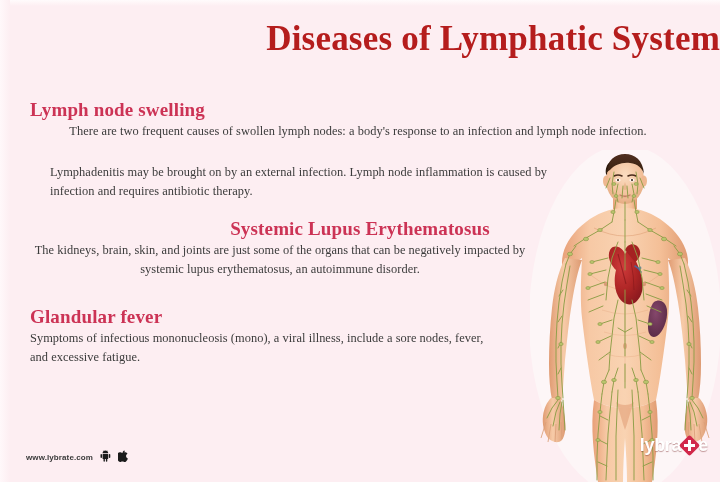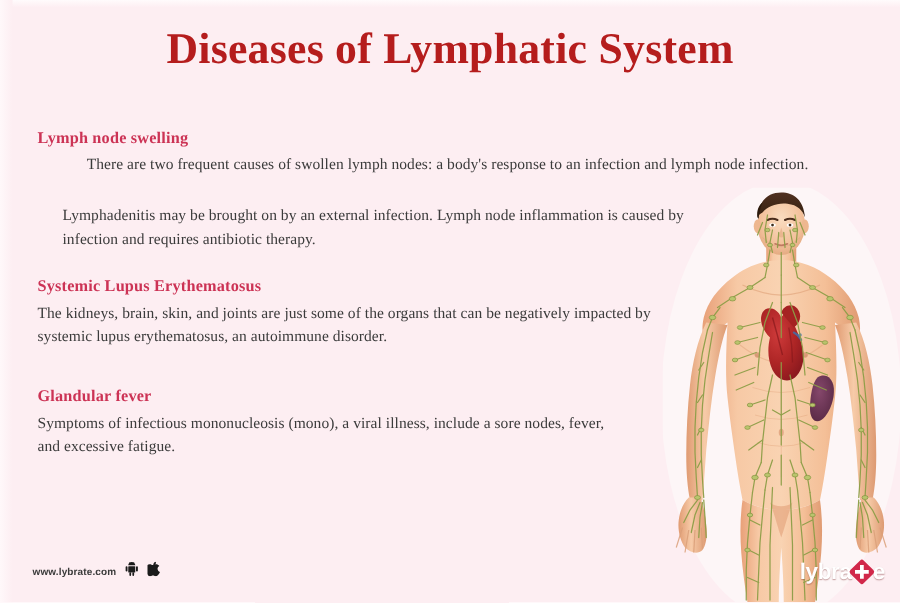--- a/index.html
+++ b/index.html
@@ -35,21 +35,21 @@
     background: linear-gradient(to bottom, #fffbfc 0%, #fdeef2 100%);
     pointer-events: none;
   }
 
   
   .title {
     position: absolute;
     left: 0;
     top: 18px;
     width: 720px;
-    text-align: center;
+    text-align: right;
     font-family: "Liberation Serif", "DejaVu Serif", serif;
     font-weight: bold;
     font-size: 35px;
     line-height: 42px;
     letter-spacing: 0.2px;
     color: #b51d1d;
     white-space: nowrap;
   }
 
   
@@ -57,21 +57,21 @@
     position: absolute;
     left: 30px;
     top: 100px;
     width: 660px;
   }
   .section {
   }
   .section-heading {
     font-family: "Liberation Serif", "DejaVu Serif", serif;
     font-weight: bold;
-    font-size: 13px;
+    font-size: 19px;
     line-height: 19px;
     color: #cc3355;
     margin: 0 0 3px 0;
     letter-spacing: 0.15px;
   }
   .section-body {
     font-family: "Liberation Serif", "DejaVu Serif", serif;
     font-size: 12.4px;
     line-height: 19px;
     color: #3b3b3b;
@@ -79,21 +79,21 @@
     letter-spacing: 0.05px;
   }
   
   .sec-0 .section-body { width: 656px; text-align: center; }
   .sec-1 .section-body { width: 530px; margin-left: 20px; }
   .sec-2 .section-body { width: 500px; }
   .sec-3 .section-body { width: 460px; }
 
   .sec-0 { margin-bottom: 22px; }
   .sec-1 { margin-bottom: 18px; }
-  .sec-2 { margin-bottom: 28px; }
+  .sec-2 { margin-bottom: 28px; text-align: center; }
 
   
   .footer {
     position: absolute;
     left: 26px;
     bottom: 16px;
     display: flex;
     align-items: center;
     gap: 7px;
   }
@@ -103,21 +103,21 @@
     font-weight: bold;
     color: #3a3a3a;
     letter-spacing: 0.1px;
   }
   .store-icon { display: block; }
 
   
   .logo {
     position: absolute;
     right: 12px;
-    bottom: 14px;
+    bottom: 26px;
     display: flex;
     align-items: center;
     z-index: 6;
   }
   .logo-text-a, .logo-text-b {
     font-family: "Liberation Sans", "DejaVu Sans", sans-serif;
     font-size: 18px;
     font-weight: bold;
     color: #ffffff;
     text-shadow: 0 1px 1px rgba(120,40,40,.45);

